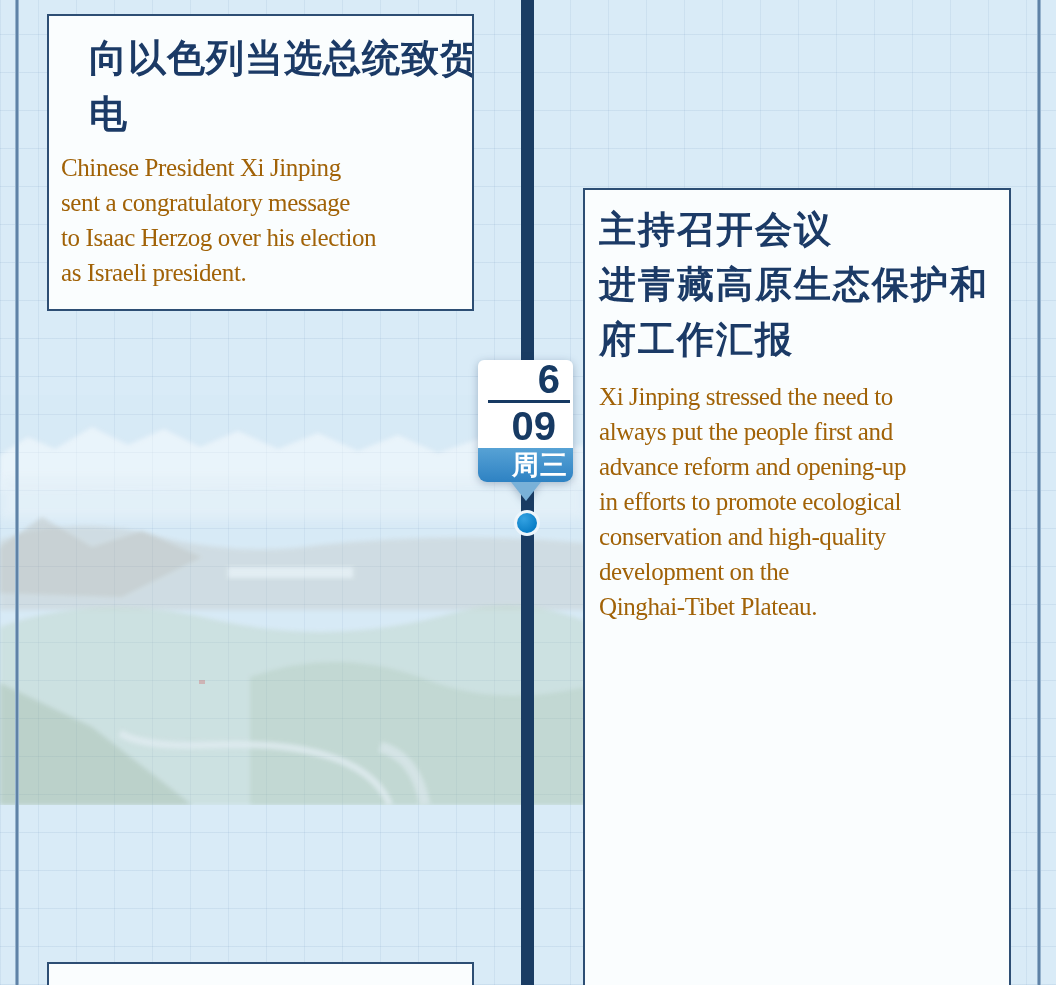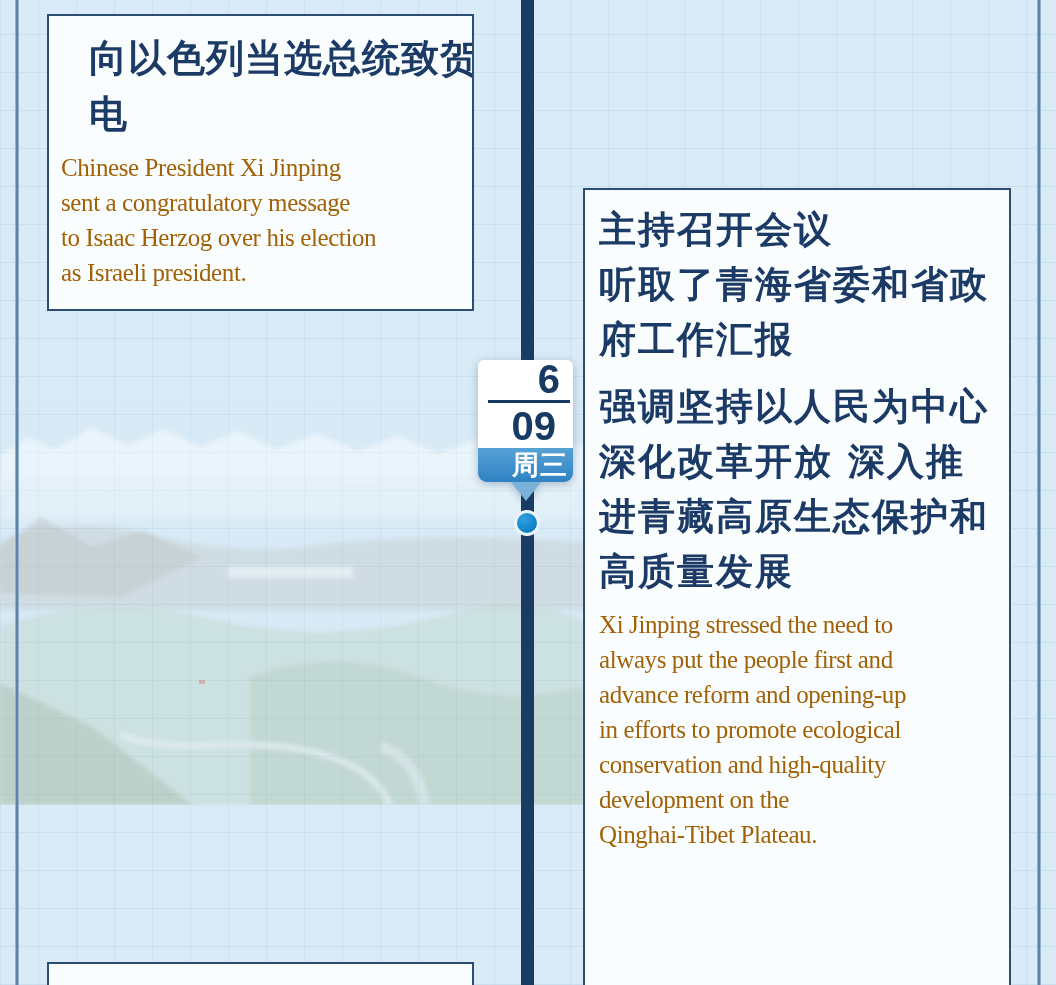--- a/index.html
+++ b/index.html
@@ -129,28 +129,24 @@
 电</h2>
     <p class="en-body">Chinese President Xi Jinping
 sent a congratulatory message
 to Isaac Herzog over his election
 as Israeli president.</p>
   </section>
 
   <section class="card right-card">
     <div class="section">
       <h2 class="zh-title">主持召开会议
-听取了青海省委和省政
+进青藏高原生态保护和
 府工作汇报</h2>
     </div>
     <div class="section">
-      <h2 class="zh-title">强调坚持以人民为中心
-深化改革开放 深入推
-进青藏高原生态保护和
-高质量发展</h2>
       <p class="en-body">Xi Jinping stressed the need to
 always put the people first and
 advance reform and opening-up
 in efforts to promote ecological
 conservation and high-quality
 development on the
 Qinghai-Tibet Plateau.</p>
     </div>
   </section>
 

